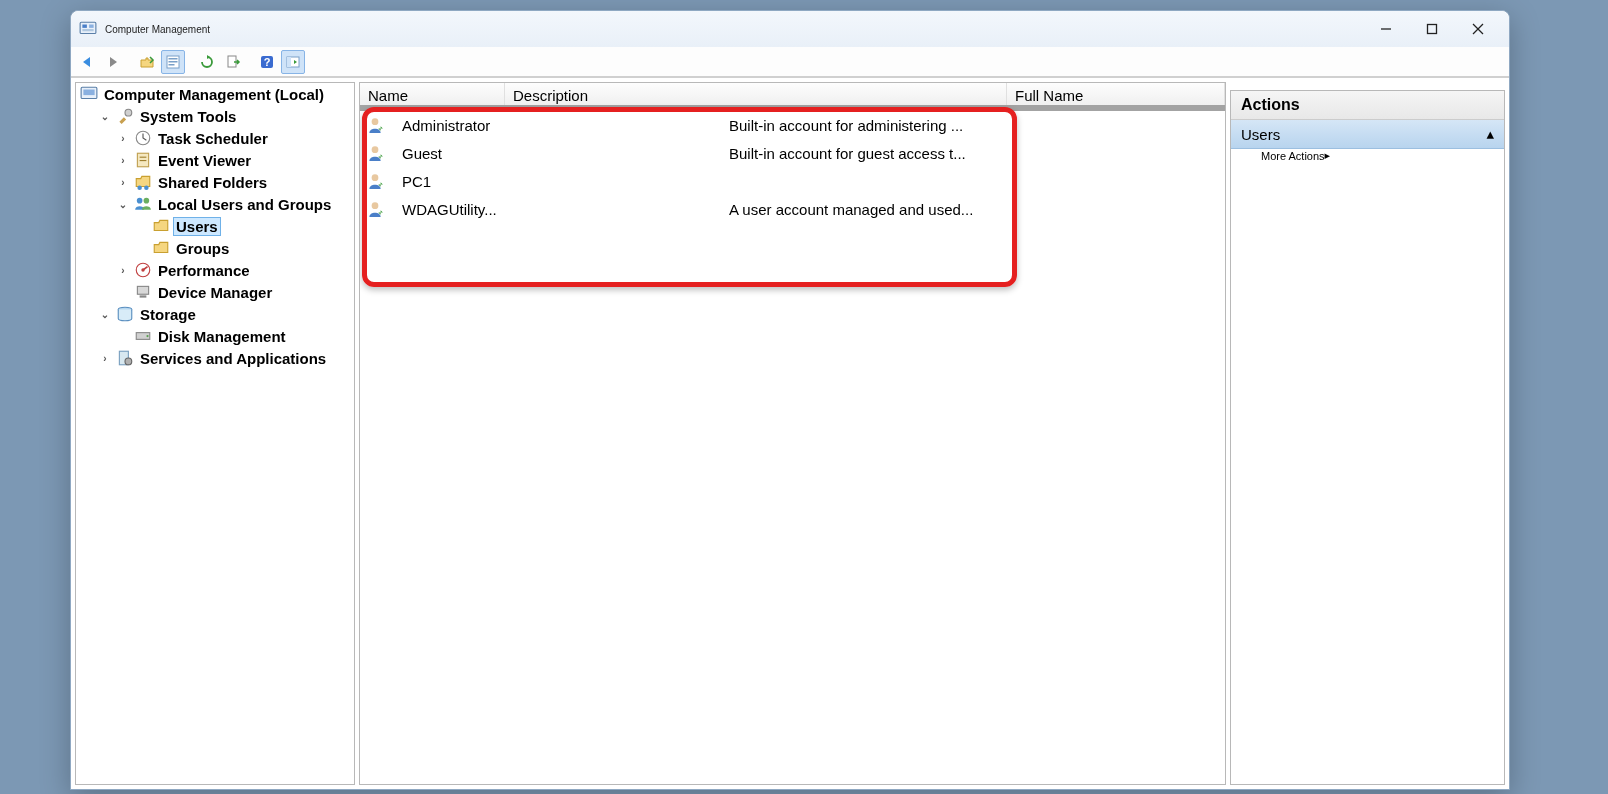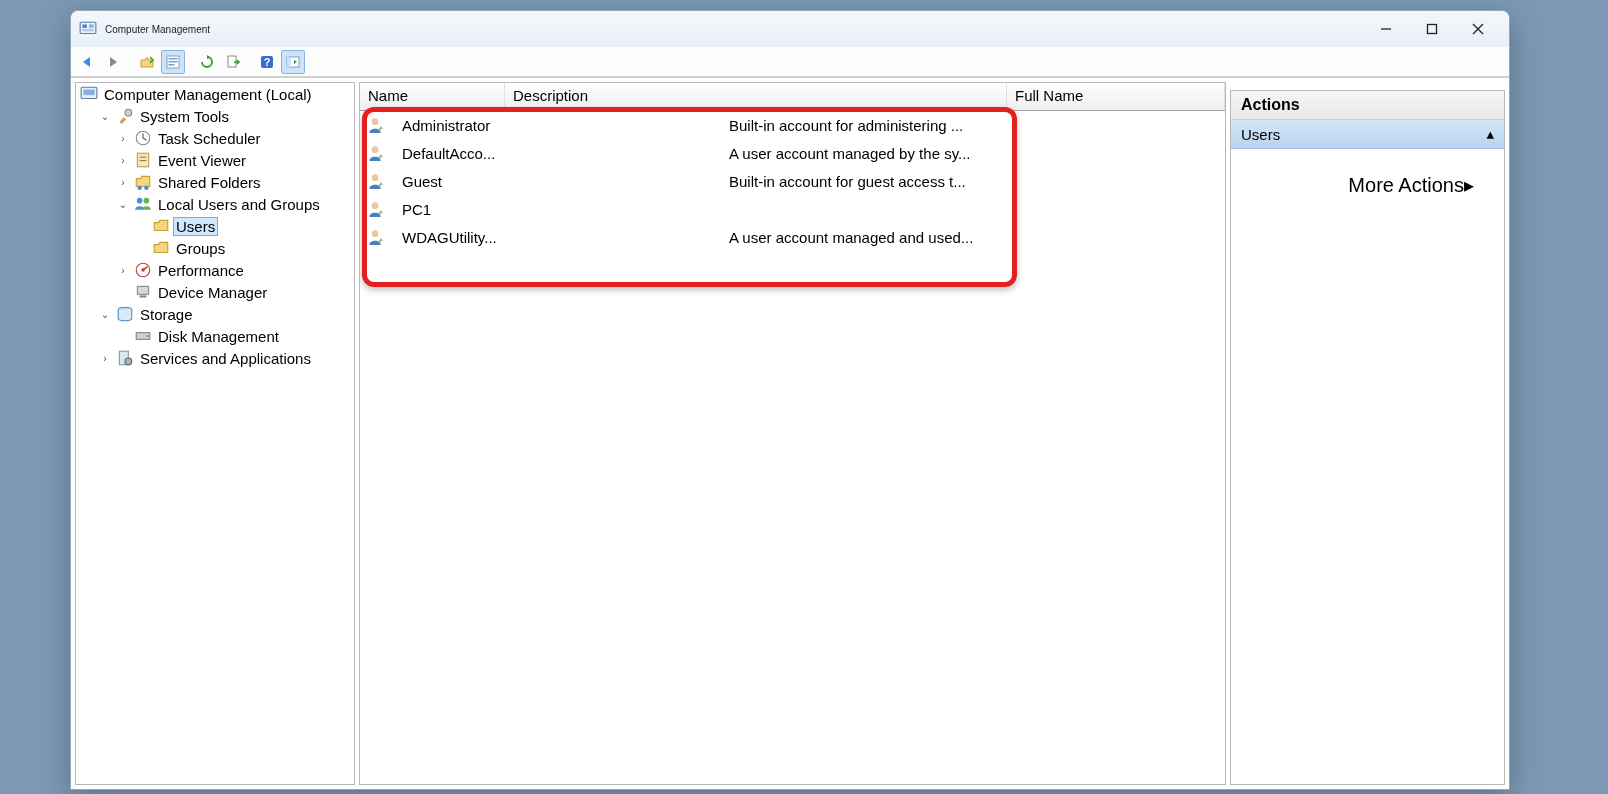--- a/index.html
+++ b/index.html
@@ -13,42 +13,42 @@
   .menubar { height:32px; background:#fff; display:flex; align-items:center; padding:0 6px; border-bottom:1px solid #e6e6e6; }
   .menu-item { padding:4px 12px; font-size:15px; color:#222; }
   .toolbar { height:30px; background:#fdfdfd; border-bottom:1px solid #d0d0d0; display:flex; align-items:center; padding:0 4px; gap:2px;}
   .tool-btn { width:24px; height:24px; display:flex; align-items:center; justify-content:center; border:1px solid transparent; border-radius:2px;}
   .tool-btn.selected { background:#cfe3f8; border-color:#87b4e6;}
   .tool-sep { width:6px; }
   .content { flex:1; display:flex; border-top:1px solid #d0d0d0; overflow:hidden;}
   .tree-pane { width:280px; border:1px solid #b8b8b8; margin:4px 2px 4px 4px; background:#fff; overflow:auto; font-size:15px;}
   .tree ul { list-style:none; margin:0; padding:0 0 0 18px;}
   .tree > ul { padding-left:2px;}
-  .tree li { white-space:nowrap; }
+  .tree li { white-space:nowrap;font-weight:bold; }
   .tree .row { display:flex; align-items:center; padding:2px 2px; gap:4px;}
   .tree .exp { width:14px; height:14px; display:inline-flex; align-items:center; justify-content:center; color:#555; font-size:10px;}
   .tree .ico { width:18px; height:18px; flex:0 0 18px; display:inline-flex; align-items:center; justify-content:center;}
   .tree .lbl { padding:0 2px;}
   .tree .selected .lbl { background:#cde8ff; outline:1px solid #6fb1e8; }
   .list-pane { flex:1; border:1px solid #b8b8b8; margin:4px 2px; background:#fff; display:flex; flex-direction:column; overflow:hidden;}
-  .list-header { display:flex; height:28px; border-bottom:1px solid #a3a3a3; font-size:15px;}
+  .list-header { display:flex; height:28px; border-bottom:6px solid #a3a3a3; font-size:15px;}
   .list-header .col { padding:4px 8px; border-right:1px solid #e0e0e0; background:linear-gradient(#fdfdfd,#f0f0f0);}
   .col-name { width:145px;} .col-full { width:218px;} .col-desc {flex:1;}
   .list-body { position:relative; flex:1;}
   .highlight-box { position:absolute; left:2px; top:-4px; width:655px; height:180px; border:5px solid #e52020; border-radius:12px; pointer-events:none; box-shadow:0 3px 6px rgba(0,0,0,.25);}
   .list-rows { }
   .list-row { display:flex; height:28px; align-items:center; font-size:15px;}
   .list-row .cell { padding:0 6px; white-space:nowrap; overflow:hidden; text-overflow:ellipsis;}
   .cell-name { width:145px; display:flex; align-items:flex-end; gap:18px;}
   .cell-full { width:218px;} .cell-desc { width:278px;}
   .user-ico { width:18px; height:18px; flex:0 0 18px;}
   .actions-pane { width:275px; border:1px solid #b8b8b8; margin:12px 4px 4px 2px; background:#fff;}
   .actions-header { background:linear-gradient(#f5f5f5,#e8e8e8); border-bottom:1px solid #ccc; padding:5px 10px; font-weight:700; font-size:16px;}
   .actions-section { background:linear-gradient(#d5e6f6,#b8d4ee); border-bottom:1px solid #9cbfe0; padding:5px 10px; font-size:15px; display:flex; justify-content:space-between; align-items:center;}
-  .actions-item { padding:24px 30px; font-size:20px; display:flex; justify-content:flex-end; align-items:center;}
+  .actions-item { padding:0 30px; font-size:11px; display:flex; justify-content:flex-start; align-items:center;}
   svg { display:block; }
 </style>
 </head>
 <body>
 
 <div class="window">
 
   <div class="titlebar">
     <span class="app-icon">
       <svg viewBox="0 0 16 16">
@@ -331,34 +331,20 @@
             </div>
             <div class="list-row">
               <div class="cell cell-name">
                 <span class="user-ico">
                   <svg viewBox="0 0 16 16">
                     <circle cx="8" cy="5" r="3" fill="#e8c8a0"></circle>
                     <path d="M3 15 C3 10 13 10 13 15 Z" fill="#4a7fc8"></path>
                     <path d="M11 11 L15 11 L13 9 L13 13 Z" fill="#3a9a3a"></path>
                   </svg>
                 </span>
-                <span>DefaultAcco...</span>
-              </div>
-              <div class="cell cell-full"></div>
-              <div class="cell cell-desc">A user account managed by the sy...</div>
-            </div>
-            <div class="list-row">
-              <div class="cell cell-name">
-                <span class="user-ico">
-                  <svg viewBox="0 0 16 16">
-                    <circle cx="8" cy="5" r="3" fill="#e8c8a0"></circle>
-                    <path d="M3 15 C3 10 13 10 13 15 Z" fill="#4a7fc8"></path>
-                    <path d="M11 11 L15 11 L13 9 L13 13 Z" fill="#3a9a3a"></path>
-                  </svg>
-                </span>
                 <span>Guest</span>
               </div>
               <div class="cell cell-full"></div>
               <div class="cell cell-desc">Built-in account for guest access t...</div>
             </div>
             <div class="list-row">
               <div class="cell cell-name">
                 <span class="user-ico">
                   <svg viewBox="0 0 16 16">
                     <circle cx="8" cy="5" r="3" fill="#e8c8a0"></circle>

